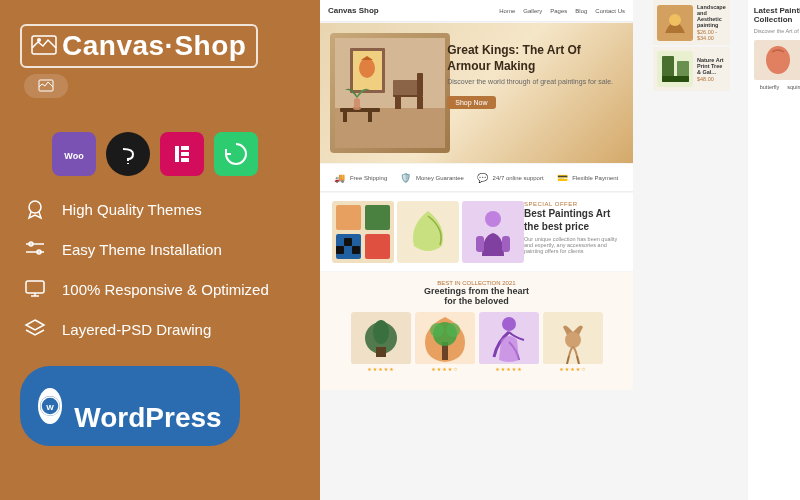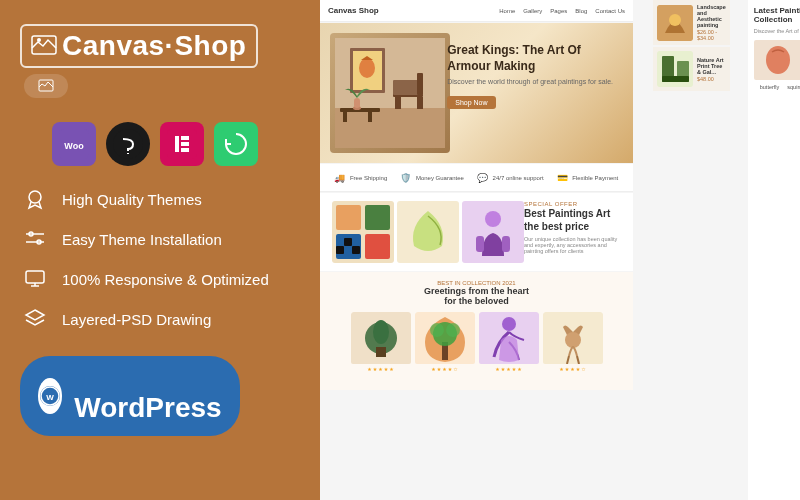--- a/index.html
+++ b/index.html
@@ -17,21 +17,21 @@
       min-width: 320px;
       height: 500px;
       background-color: #b5743a;
       padding: 24px 20px;
       display: flex;
       flex-direction: column;
       gap: 0;
     }
 
     .logo-area {
-      margin-bottom: 20px;
+      margin-bottom: 30px;
     }
 
     .logo-box {
       display: inline-flex;
       align-items: center;
       gap: 4px;
       border: 2px solid rgba(255,255,255,0.8);
       border-radius: 6px;
       padding: 4px 10px 4px 8px;
       margin-bottom: 6px;

